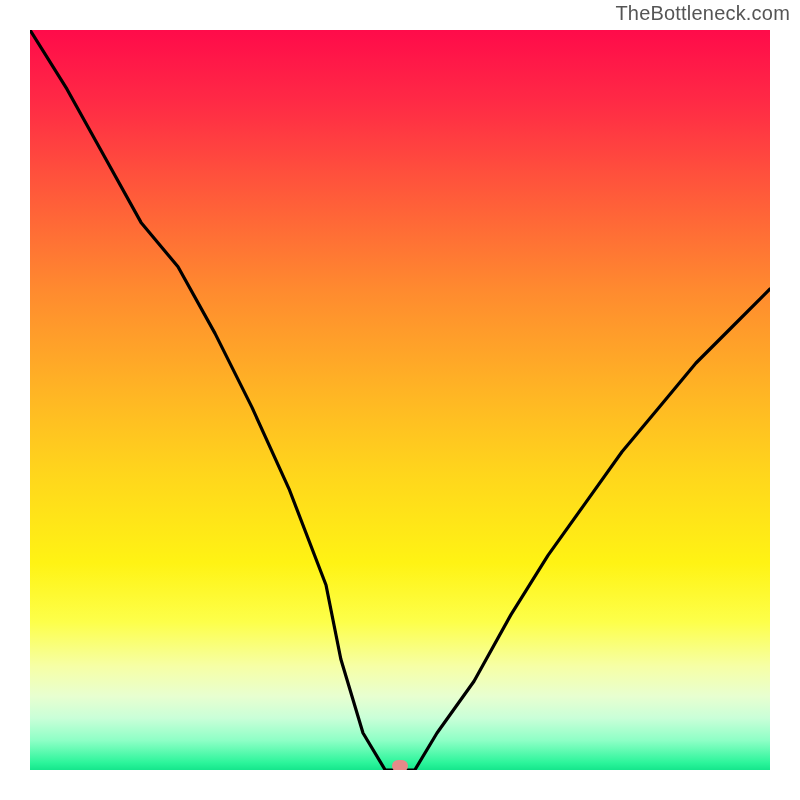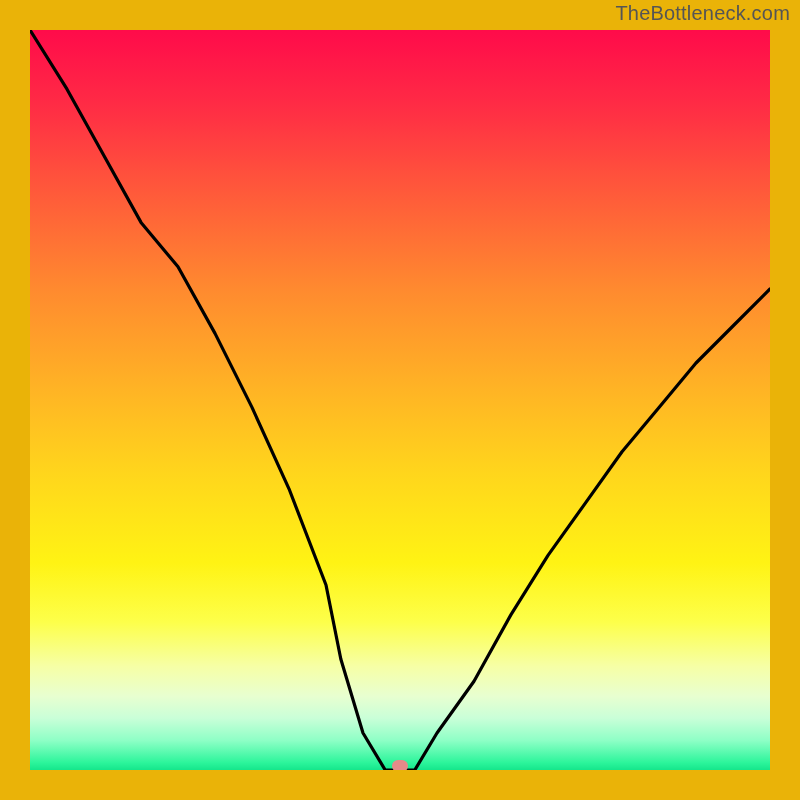--- a/index.html
+++ b/index.html
@@ -8,21 +8,21 @@
     width: 800px;
     height: 800px;
     background: #000;
     overflow: hidden;
     font-family: Arial, Helvetica, sans-serif;
   }
   .frame {
     position: relative;
     width: 800px;
     height: 800px;
-    background: #eab308;
+    background: #ffffff;
   }
   .watermark {
     position: absolute;
     top: 2px;
     right: 10px;
     color: #555;
     font-size: 20px;
     font-weight: 500;
     letter-spacing: 0.2px;
     z-index: 10;

